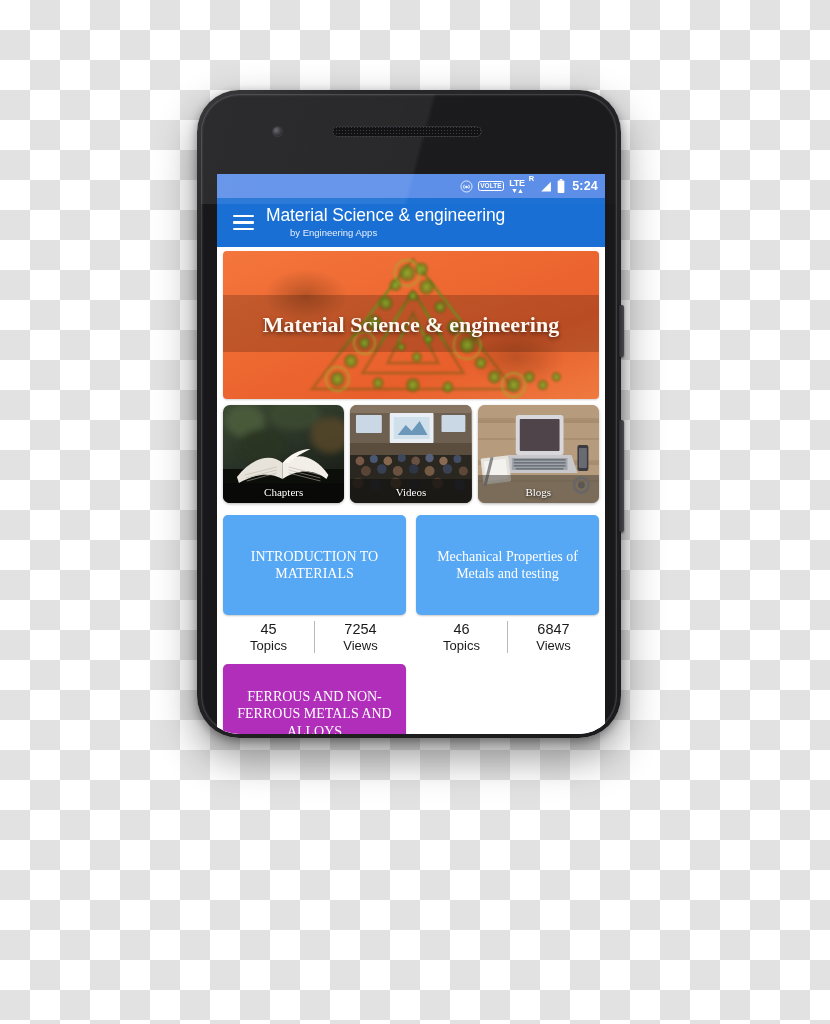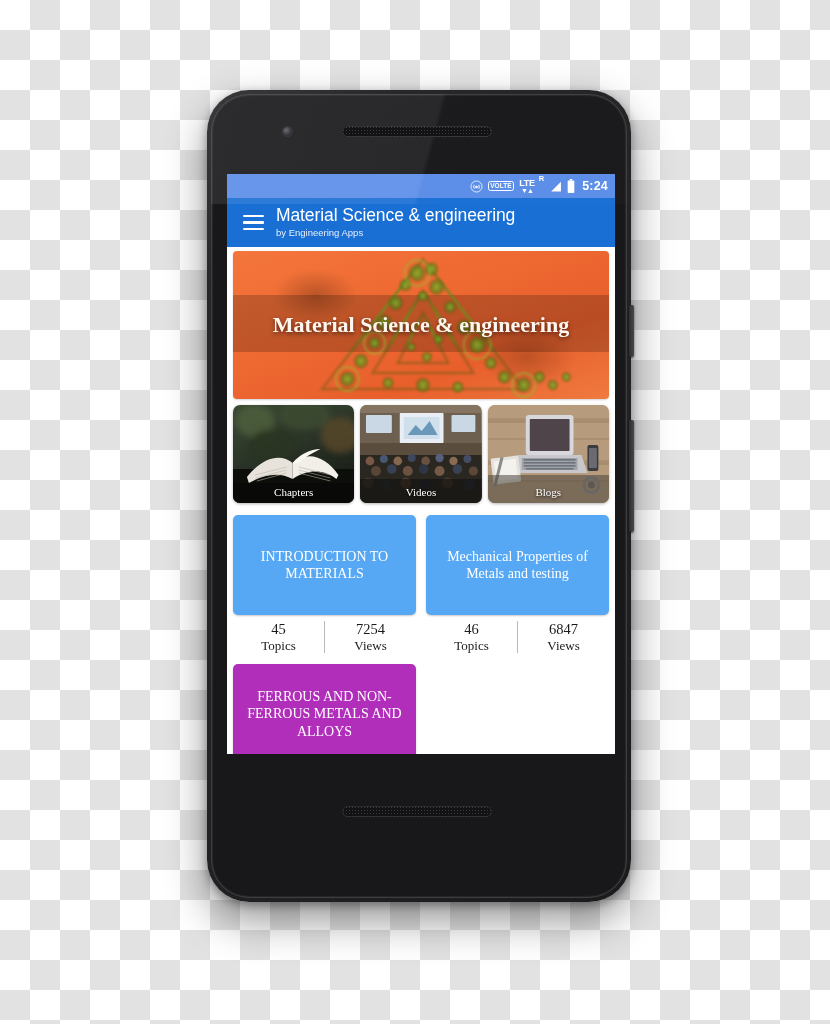--- a/index.html
+++ b/index.html
@@ -9,21 +9,21 @@
     background-color:#ffffff;
     background-image:
       linear-gradient(45deg,#e2e2e2 25%,transparent 25%,transparent 75%,#e2e2e2 75%),
       linear-gradient(45deg,#e2e2e2 25%,transparent 25%,transparent 75%,#e2e2e2 75%);
     background-size:60px 60px;
     background-position:0 0,30px 30px;
   }
 
   
   #phone{
-    position:absolute;left:207px;top:90px;width:424px;height:812px;
+    position:absolute;left:197px;top:90px;width:424px;height:648px;
     border-radius:42px;
     background:linear-gradient(135deg,#3a3a3c 0%,#27272a 16%,#232326 50%,#1b1b1d 100%);
     box-shadow:0 18px 42px rgba(0,0,0,.42), 0 3px 10px rgba(0,0,0,.35);
     padding:12px;box-sizing:border-box;
   }
   #phone-inner{
     position:absolute;left:4px;top:4px;right:4px;bottom:4px;
     border-radius:38px;background:#18181a;
     box-shadow:inset 0 0 2px 1px rgba(120,120,125,.55);
     overflow:hidden;
@@ -84,21 +84,21 @@
   .roam{color:#fff;font-size:7.5px;font-weight:700;align-self:flex-start;margin-left:-1px;}
 
   
   #appbar{
     height:49px;background:#1a6fd4;display:flex;align-items:center;padding:0 9px;
   }
   #hamburger{width:34px;display:flex;flex-direction:column;gap:4px;align-items:center;cursor:pointer;}
   #hamburger i{display:block;width:21px;height:2.6px;background:#fff;border-radius:1px;}
   #titles{margin-left:6px;display:flex;flex-direction:column;justify-content:center;}
   #app-title{color:#fff;font-size:17.5px;font-weight:400;line-height:1.12;letter-spacing:-.1px;}
-  #app-sub{color:#e6eefb;font-size:9.5px;line-height:1.3;margin-top:1px;}
+  #app-sub{color:#e6eefb;font-size:9.5px;line-height:1.3;margin-top:1px;margin-left:24px;}
 
   
   #content{background:#fff;padding:4px 6px 0 6px;height:507px;box-sizing:border-box;overflow:hidden;}
 
   
   #hero{
     position:relative;height:148px;border-radius:4px;overflow:hidden;
     background:
       linear-gradient(180deg,
         rgba(255,255,255,0) 0%,rgba(255,255,255,0) 30%,
@@ -142,21 +142,21 @@
     height:100px;border-radius:5px;display:flex;align-items:center;justify-content:center;
     text-align:center;padding:6px 10px;box-sizing:border-box;cursor:pointer;
     box-shadow:0 1px 2px rgba(0,0,0,.22);
   }
   .card-box.blue{background:#56a8f5;}
   .card-box.magenta{background:#b12ebb;}
   .card-title{
     color:#fff;font-family:"Liberation Serif", serif;font-size:14px;line-height:1.25;
   }
   .card-stats{display:flex;align-items:center;justify-content:center;margin-top:6px;}
-  .stat{flex:1;text-align:center;color:#1a1a1a;font-family:Liberation Serif, serif;line-height:1.16;}
+  .stat{flex:1;text-align:center;color:#1a1a1a;font-family:Liberation Sans, sans-serif;line-height:1.16;}
   .stat .num{display:block;font-size:14.5px;}
   .stat .lbl{display:block;font-size:13px;}
   .stat-div{width:1px;height:32px;background:#b9b9b9;}
 
   #cards2{display:flex;gap:10px;margin-top:11px;}
 </style>
 </head>
 <body>
 
 <div id="phone">

